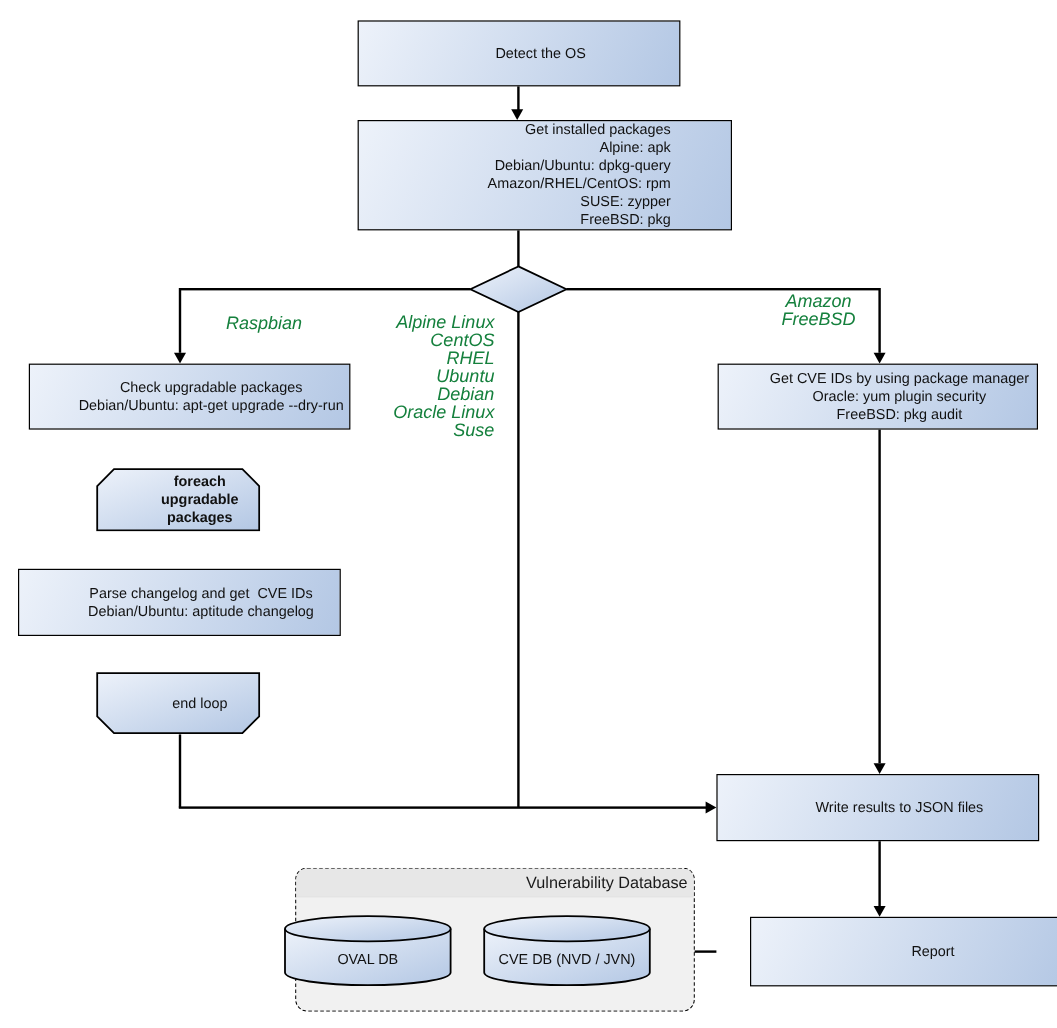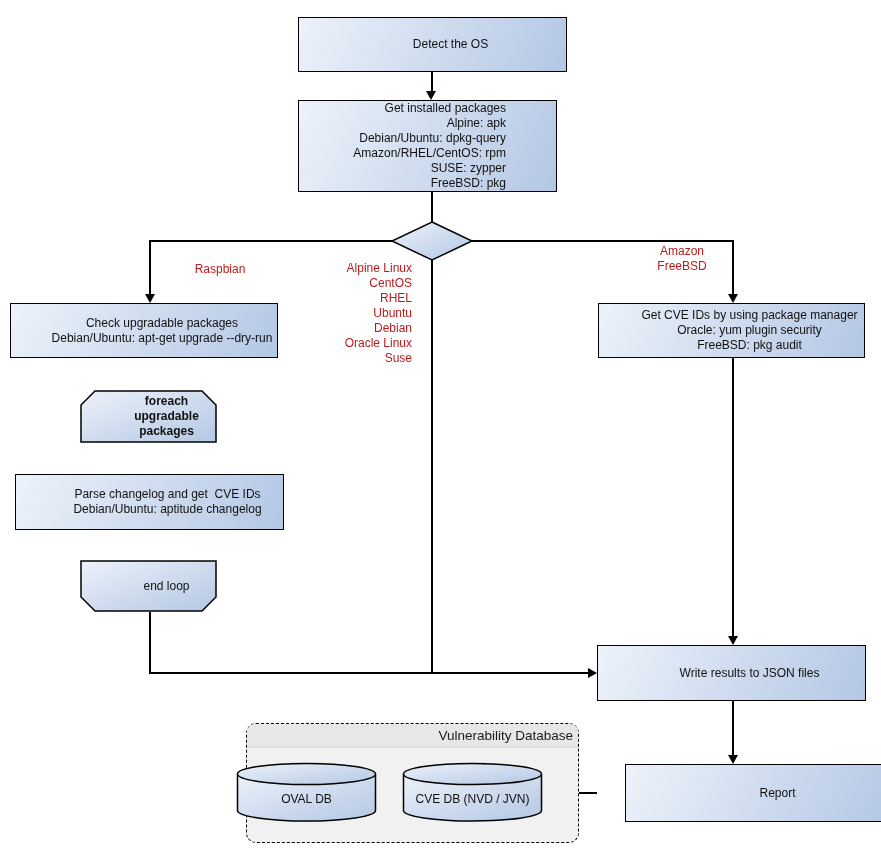--- a/index.html
+++ b/index.html
@@ -18,21 +18,21 @@
   .box.right-align { align-items:flex-end; text-align:right; padding-right:50px; }
   .tline { white-space:pre-wrap;padding-left:36px; }
   .vline { position:absolute; width:1.5px; background:#000; }
   .hline { position:absolute; height:1.5px; background:#000; }
   .arrow-down { position:absolute; width:0; height:0;
     border-left:5px solid transparent; border-right:5px solid transparent;
     border-top:9px solid #000; }
   .arrow-right { position:absolute; width:0; height:0;
     border-top:5px solid transparent; border-bottom:5px solid transparent;
     border-left:9px solid #000; }
-  .edge-label { position:absolute; font-size:12px; line-height:15px; color:#b91c1c; }
+  .edge-label { position:absolute; font-size:15px; line-height:15px; color:#15803d;font-style:italic; }
   .edge-label div { white-space:pre-wrap; }
   .shape { position:absolute; }
   .shape .overlay {
     position:absolute; left:0; top:0; right:0; bottom:0;
     display:flex; flex-direction:column; justify-content:center; align-items:center;
     font-size:12px; line-height:15px; text-align:center;
   }
   .container-box {
     position:absolute; box-sizing:border-box;
     left:222px; top:723px; width:333px; height:120px;
@@ -63,30 +63,30 @@
         <stop offset="0" stop-color="#edf2fa"></stop>
         <stop offset="1" stop-color="#b3c7e4"></stop>
       </linearGradient>
     </defs>
   </svg>
 
   <div class="box" style="left:298px; top:17px; width:269px; height:55px;">
     <div class="tline">Detect the OS</div>
   </div>
 
-  <div class="box right-align" style="left:298px; top:100px; width:259px; height:92px;">
+  <div class="box right-align" style="left:298px; top:100px; width:312px; height:92px;">
     <div class="tline">Get installed packages</div>
     <div class="tline">Alpine: apk</div>
     <div class="tline">Debian/Ubuntu: dpkg-query</div>
     <div class="tline">Amazon/RHEL/CentOS: rpm</div>
     <div class="tline">SUSE: zypper</div>
     <div class="tline">FreeBSD: pkg</div>
   </div>
 
-  <div class="box" style="left:10px; top:303px; width:268px; height:55px;">
+  <div class="box" style="left:24px; top:303px; width:268px; height:55px;">
     <div class="tline">Check upgradable packages</div>
     <div class="tline">Debian/Ubuntu: apt-get upgrade --dry-run</div>
   </div>
 
   <div class="box" style="left:15px; top:474px; width:269px; height:56px;">
     <div class="tline">Parse changelog and get  CVE IDs</div>
     <div class="tline">Debian/Ubuntu: aptitude changelog</div>
   </div>
 
   <div class="box" style="left:598px; top:303px; width:267px; height:55px;">

